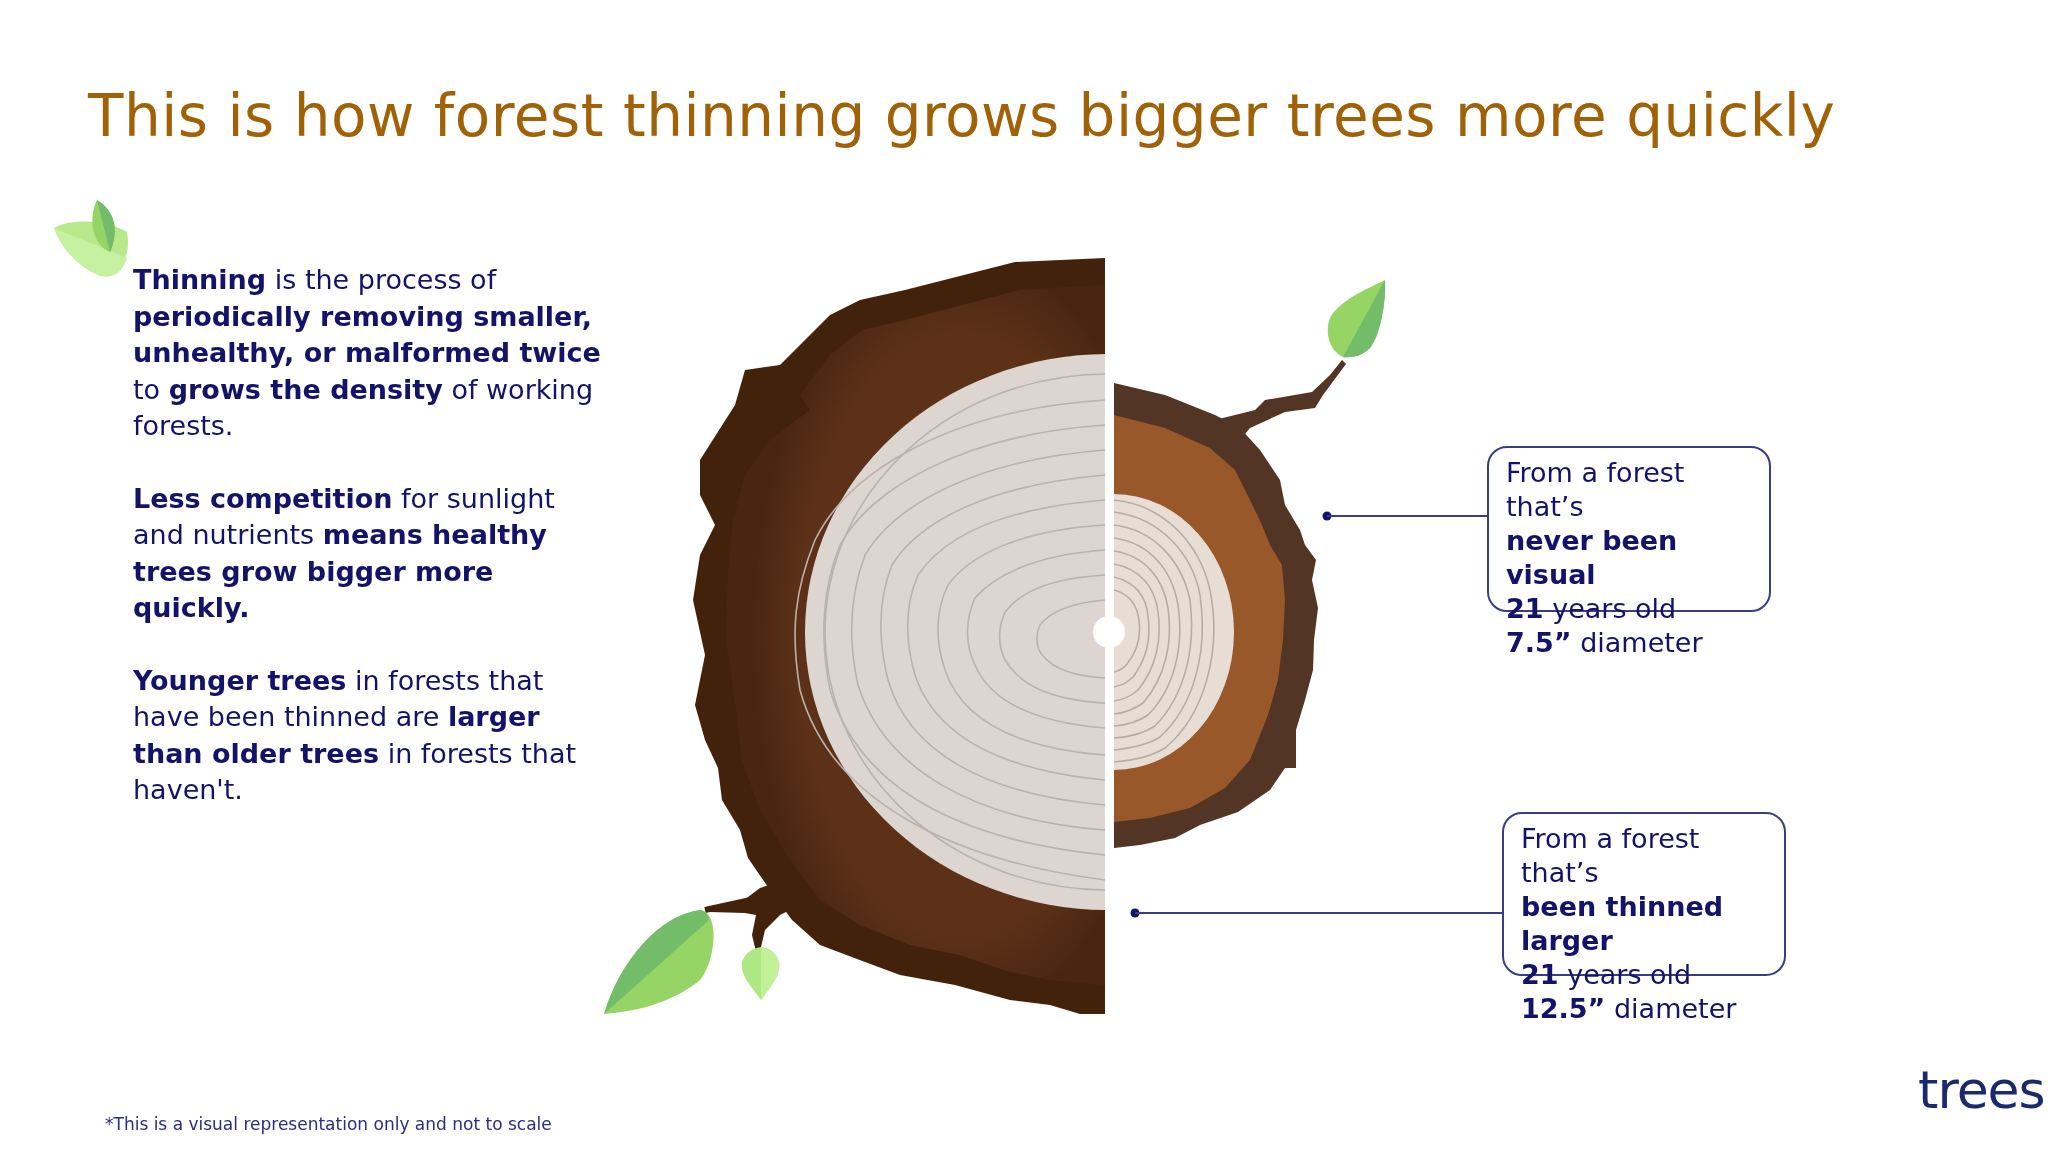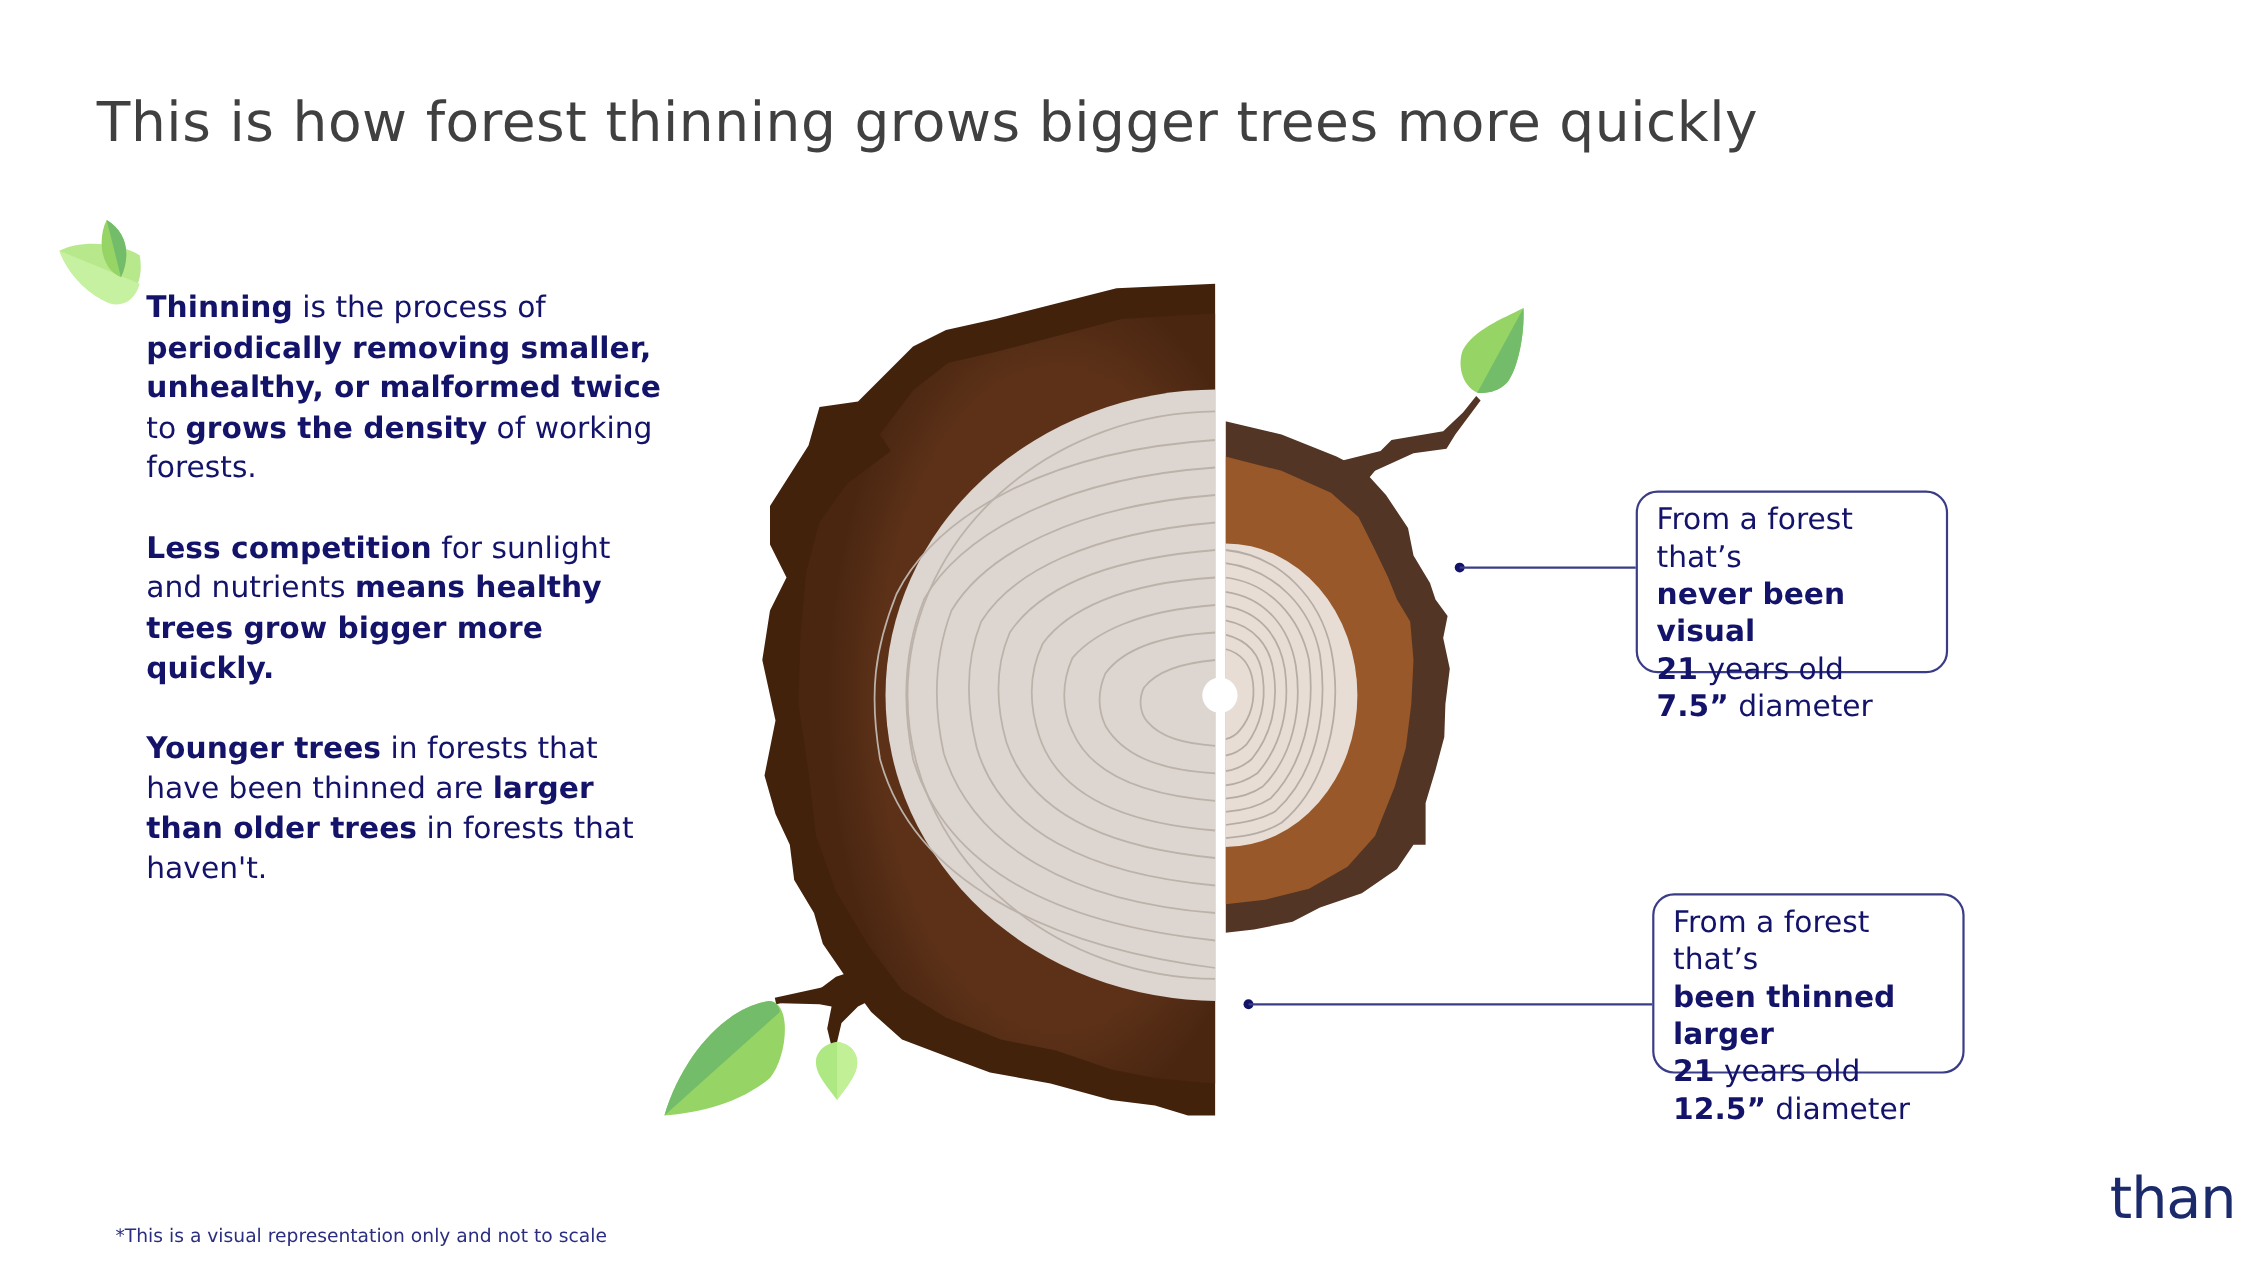--- a/index.html
+++ b/index.html
@@ -1,19 +1,19 @@
 <!DOCTYPE html>
 <html><head>
 <meta charset="utf-8">
 <style>
   html, body { margin:0; padding:0; background:#ffffff; }
   body { width:2048px; height:1152px; position:relative; overflow:hidden;
          font-family:"DejaVu Sans", sans-serif; color:#13136a; }
-  .title { position:absolute; left:88px; top:82px; font-size:50px; font-weight:normal;
-           letter-spacing:0.5px; color:#404040; white-space:nowrap; margin:0;
+  .title { position:absolute; left:88px; top:82px; font-size:58px; font-weight:normal;
+           letter-spacing:0.5px; color:#a16207; white-space:nowrap; margin:0;
            font-family:"DejaVu Sans", sans-serif; }
   .body-text { position:absolute; left:133px; top:262px; width:470px; font-size:27px;
                line-height:36.5px; color:#13136a; }
   .body-text p { margin:0 0 36px 0; }
   .body-text b { font-weight:bold; }
   .leaf-icon { position:absolute; left:52px; top:200px; width:90px; height:85px; }
   .illustration { position:absolute; left:0; top:0; width:2048px; height:1152px; }
   .callout { position:absolute; border:2px solid #3a3c86; border-radius:20px; background:#fff;
              font-size:27px; line-height:34px; color:#13136a; padding:8px 16px 10px 17px;
              box-sizing:border-box; }
@@ -132,13 +132,13 @@
 </div>
 
 <div class="callout callout-2">
   <div>From a forest that’s</div>
   <div><b>been thinned larger</b></div>
   <div><b>21</b><span> years old</span></div>
   <div><b>12.5”</b><span> diameter</span></div>
 </div>
 
 <div class="footnote">*This is a visual representation only and not to scale</div>
-<div class="logo">than</div>
+<div class="logo">trees</div>
 
 </body></html>

